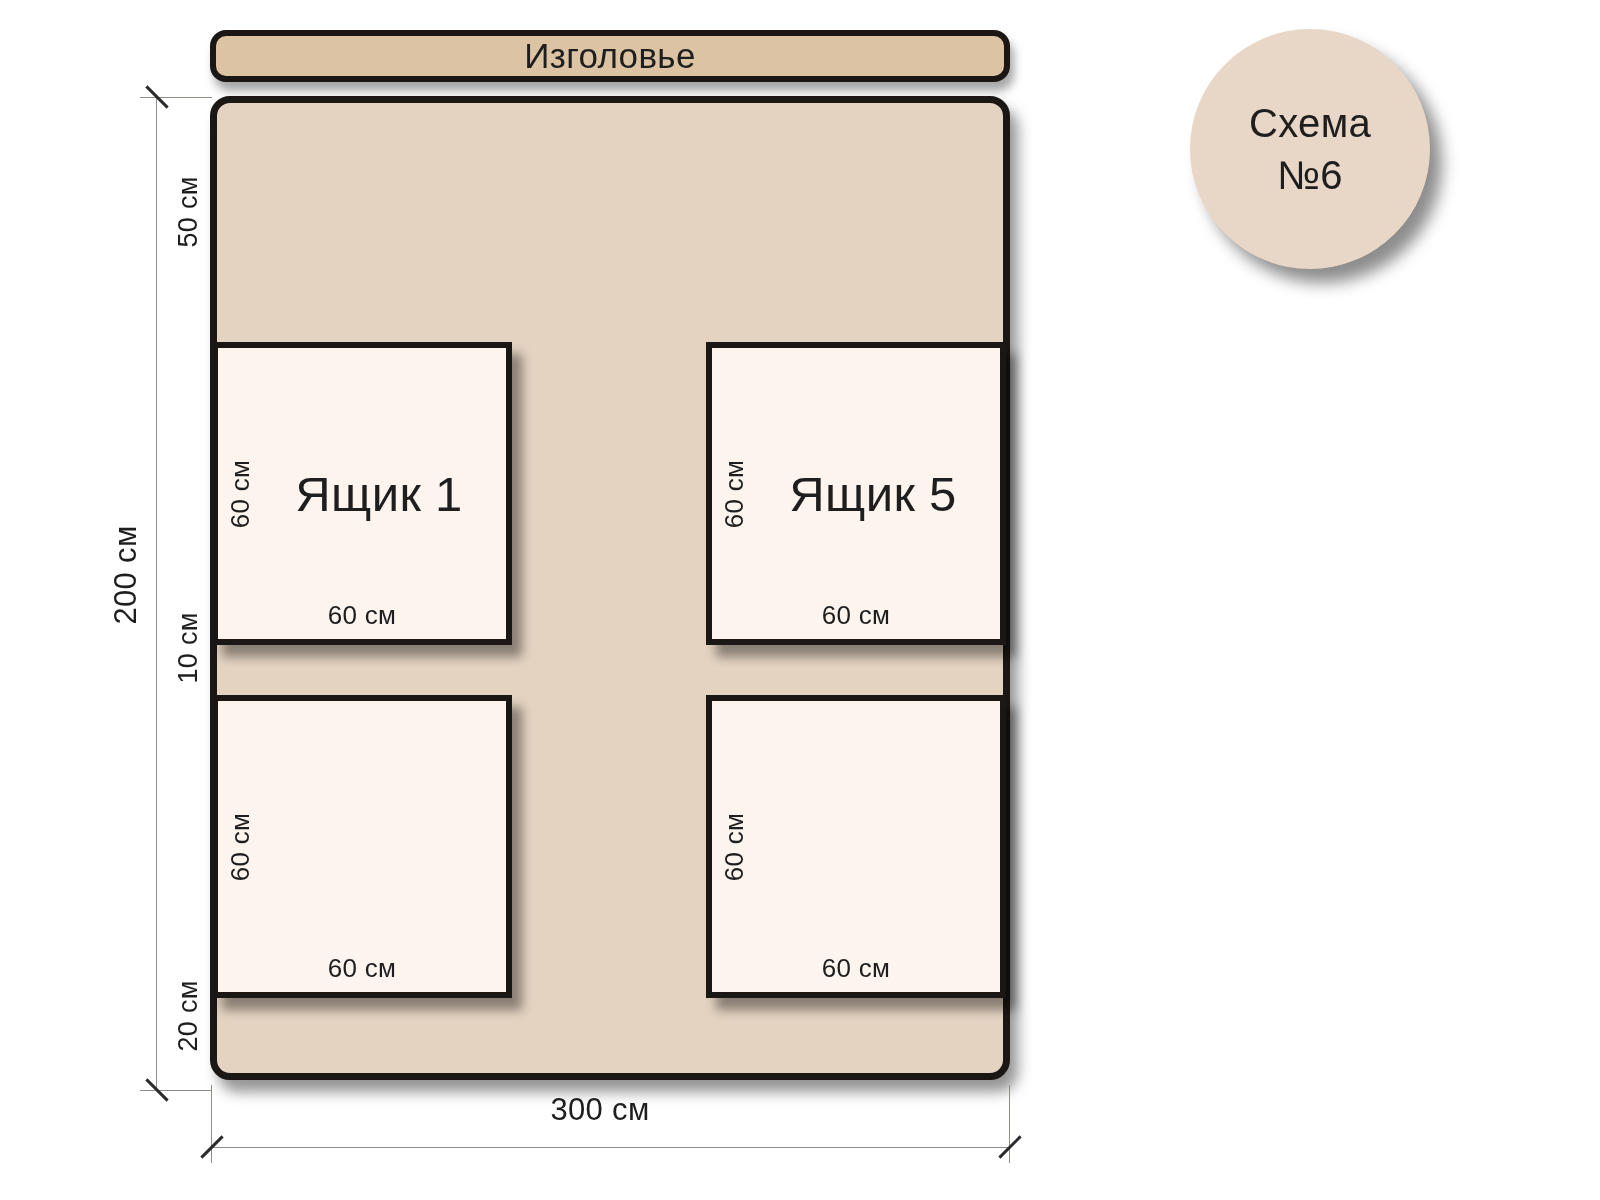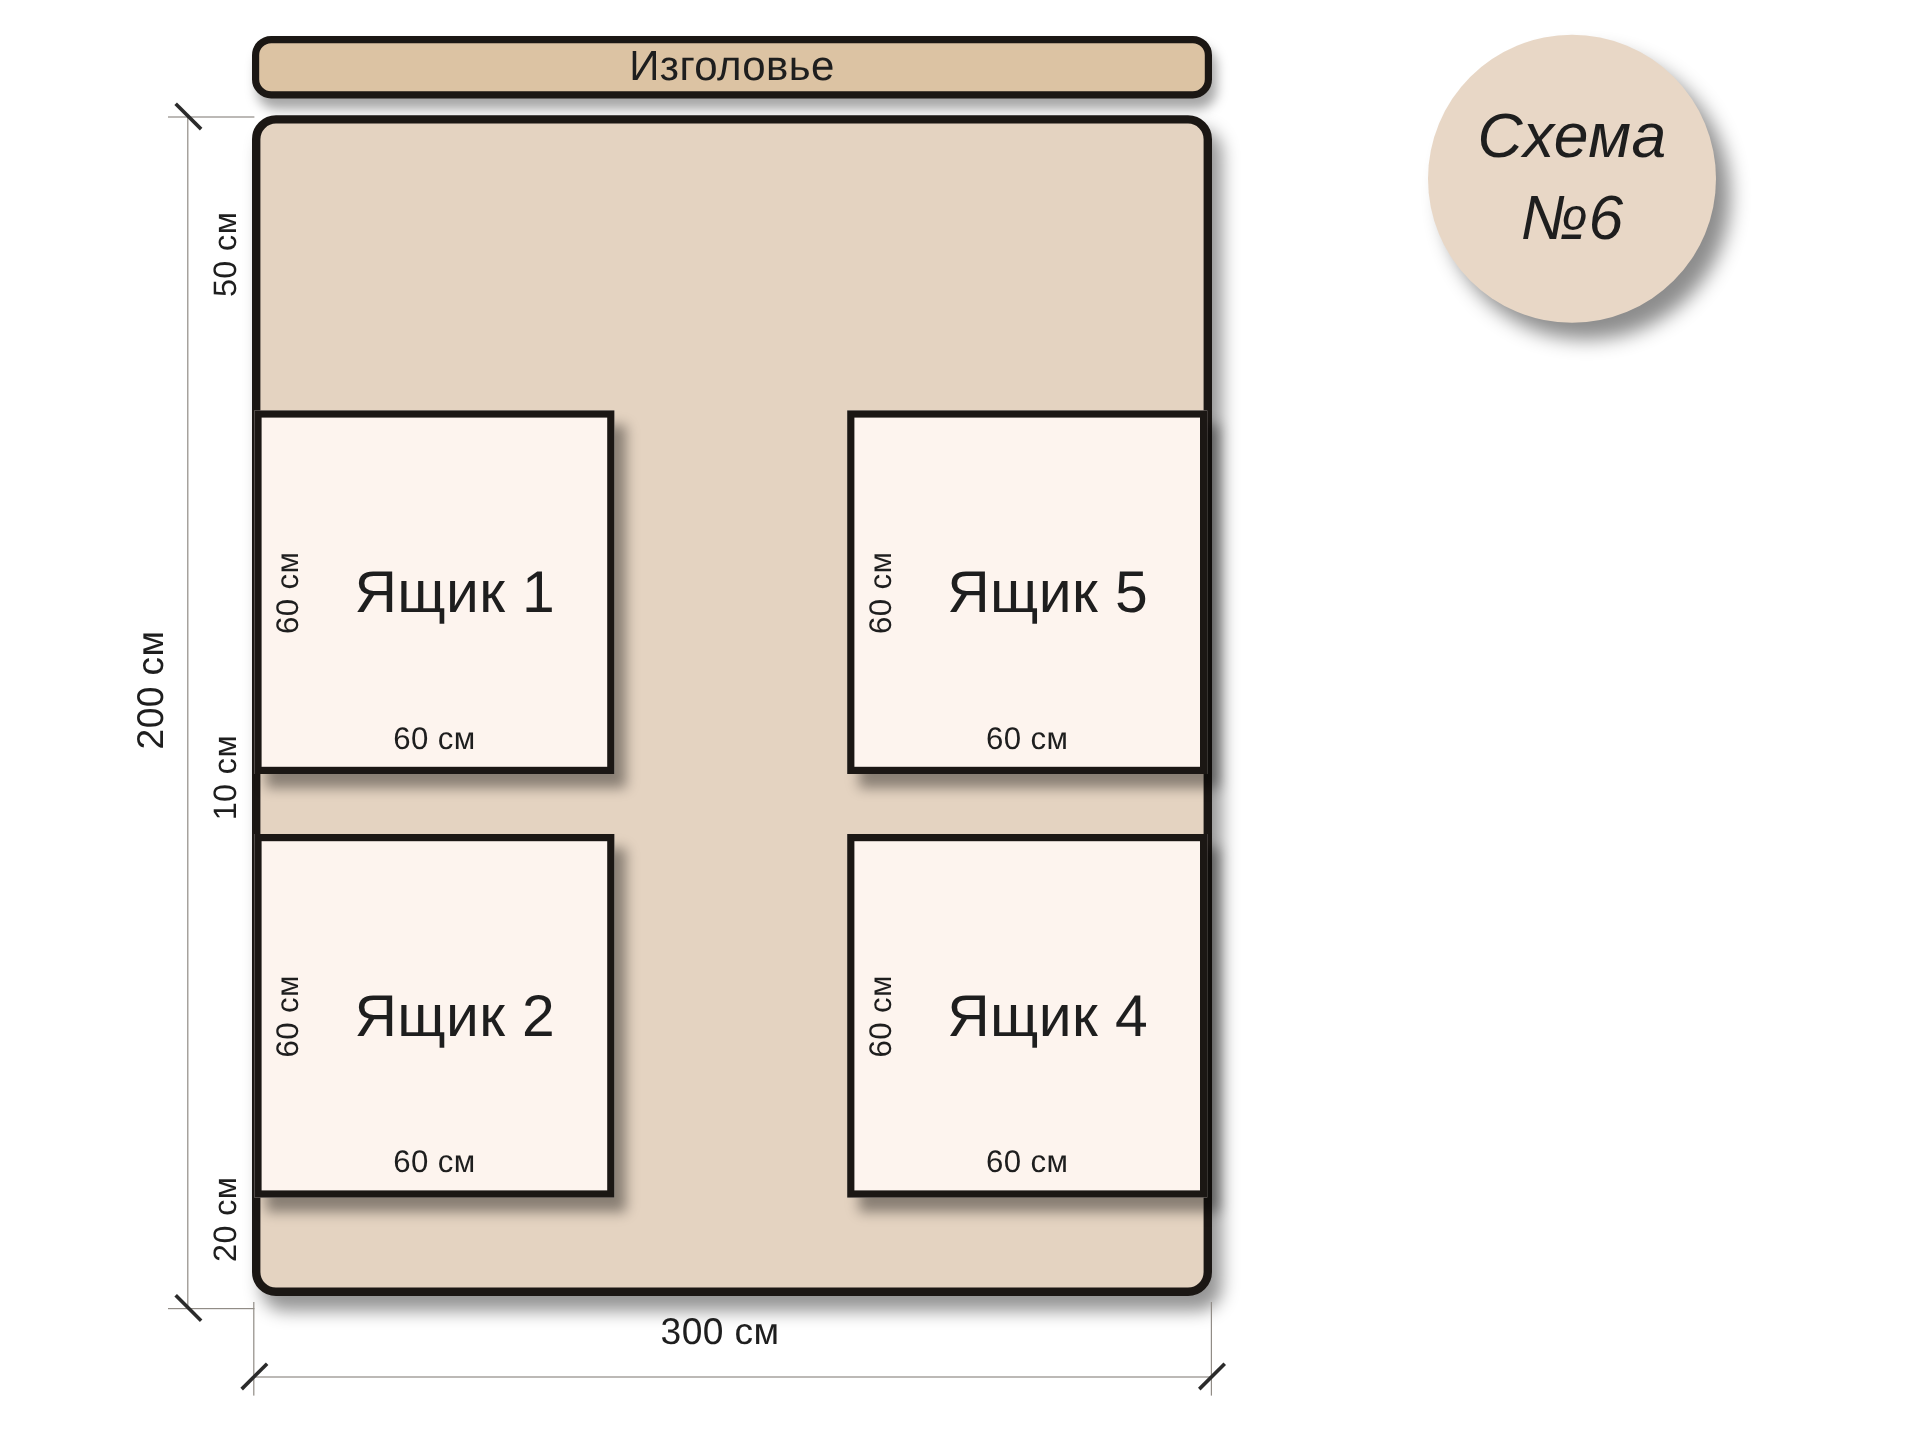--- a/index.html
+++ b/index.html
@@ -61,52 +61,50 @@
     position:absolute;font-size:27px;white-space:nowrap;
     transform:translate(-50%,-50%);
   }
   .dim-label.rot{transform:translate(-50%,-50%) rotate(-90deg);}
   .dim-label.big{font-size:31px;}
   
   .badge{
     position:absolute;left:1190px;top:29px;width:240px;height:240px;border-radius:50%;
     background:var(--badge-fill);box-shadow:12px 14px 16px rgba(0,0,0,.45);
     display:flex;flex-direction:column;align-items:center;justify-content:center;
-    font-size:52px;line-height:1.3;font-style:italic;
+    font-size:40px;line-height:1.3;
   }
 </style>
 </head>
 <body>
 
 <div class="page">
 
   <div class="headboard">
     <span>Изголовье</span>
   </div>
 
   <div class="bed"></div>
 
   <div class="drawer d1">
     <span class="drawer-h">60 см</span>
     <span class="drawer-name">Ящик 1</span>
     <span class="drawer-w">60 см</span>
   </div>
   <div class="drawer d2">
     <span class="drawer-h">60 см</span>
-    <span class="drawer-name">Ящик 2</span>
     <span class="drawer-w">60 см</span>
   </div>
   <div class="drawer d3">
     <span class="drawer-h">60 см</span>
     <span class="drawer-name">Ящик 5</span>
     <span class="drawer-w">60 см</span>
   </div>
   <div class="drawer d4">
     <span class="drawer-h">60 см</span>
-    <span class="drawer-name">Ящик 4</span>
     <span class="drawer-w">60 см</span>
   </div>
 
   <div class="dline" style="left:156px;top:97px;width:1px;height:994px;"></div>
   <div class="dline" style="left:140px;top:97px;width:72px;height:1px;"></div>
   <div class="dline" style="left:140px;top:1090px;width:72px;height:1px;"></div>
   <div class="tick backslash" style="left:157px;top:97px;"></div>
   <div class="tick backslash" style="left:157px;top:1090px;"></div>
   <div class="dim-label rot big" style="left:126px;top:575px;">200 см</div>
   <div class="dim-label rot" style="left:188px;top:212px;">50 см</div>

